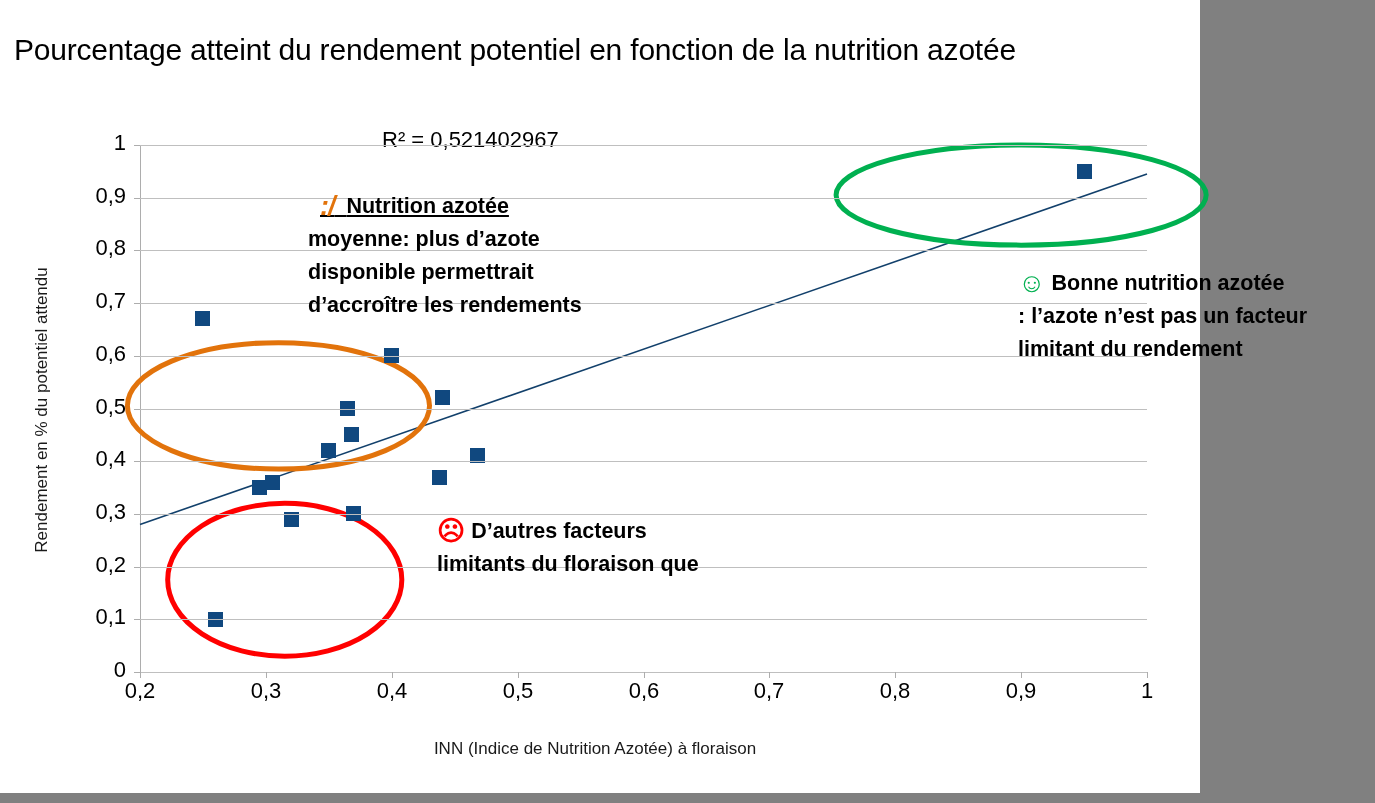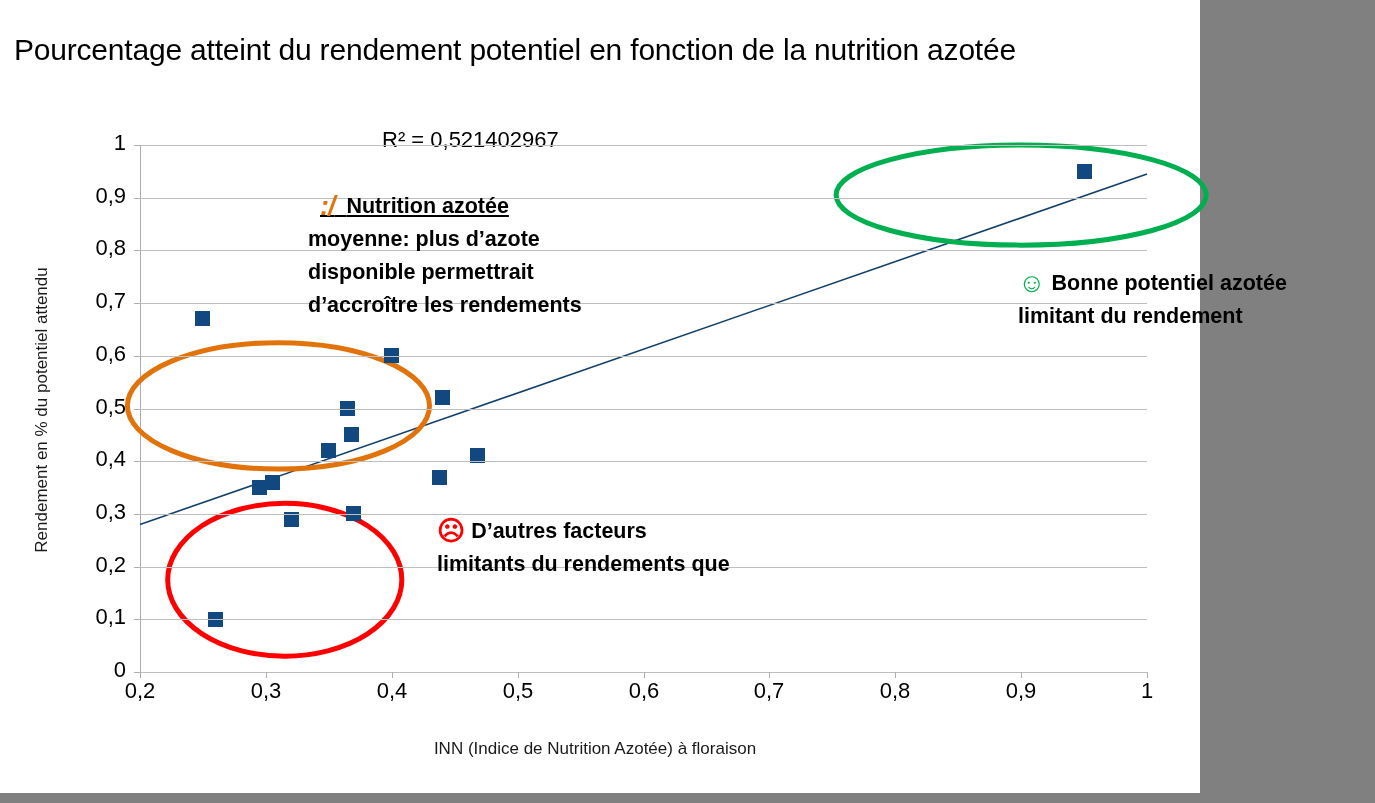--- a/index.html
+++ b/index.html
@@ -177,22 +177,23 @@
   <div id="y-axis-title">Rendement en % du potentiel attendu</div>
 
   <div class="anno" id="anno-orange">
     <div class="l1"><span class="emoji emoji-orange">:/</span>&nbsp;&nbsp;<span>Nutrition azotée</span></div>
     <div>moyenne: plus d’azote</div>
     <div>disponible permettrait</div>
     <div>d’accroître les rendements</div>
   </div>
 
   <div class="anno" id="anno-green">
-    <div><span class="emoji emoji-green">☺</span>&nbsp;<span>Bonne potentiel azotée</span></div>
+    <div><span class="emoji emoji-green">☺</span>&nbsp;<span>Bonne nutrition azotée</span></div>
+    <div>: l’azote n’est pas un facteur</div>
     <div>limitant du rendement</div>
   </div>
 
   <div class="anno" id="anno-red">
     <div><span class="emoji emoji-red">☹</span>&nbsp;<span>D’autres facteurs</span></div>
-    <div>limitants du rendements que</div>
+    <div>limitants du floraison que</div>
   </div>
 
 </div>
 
 </body></html>

